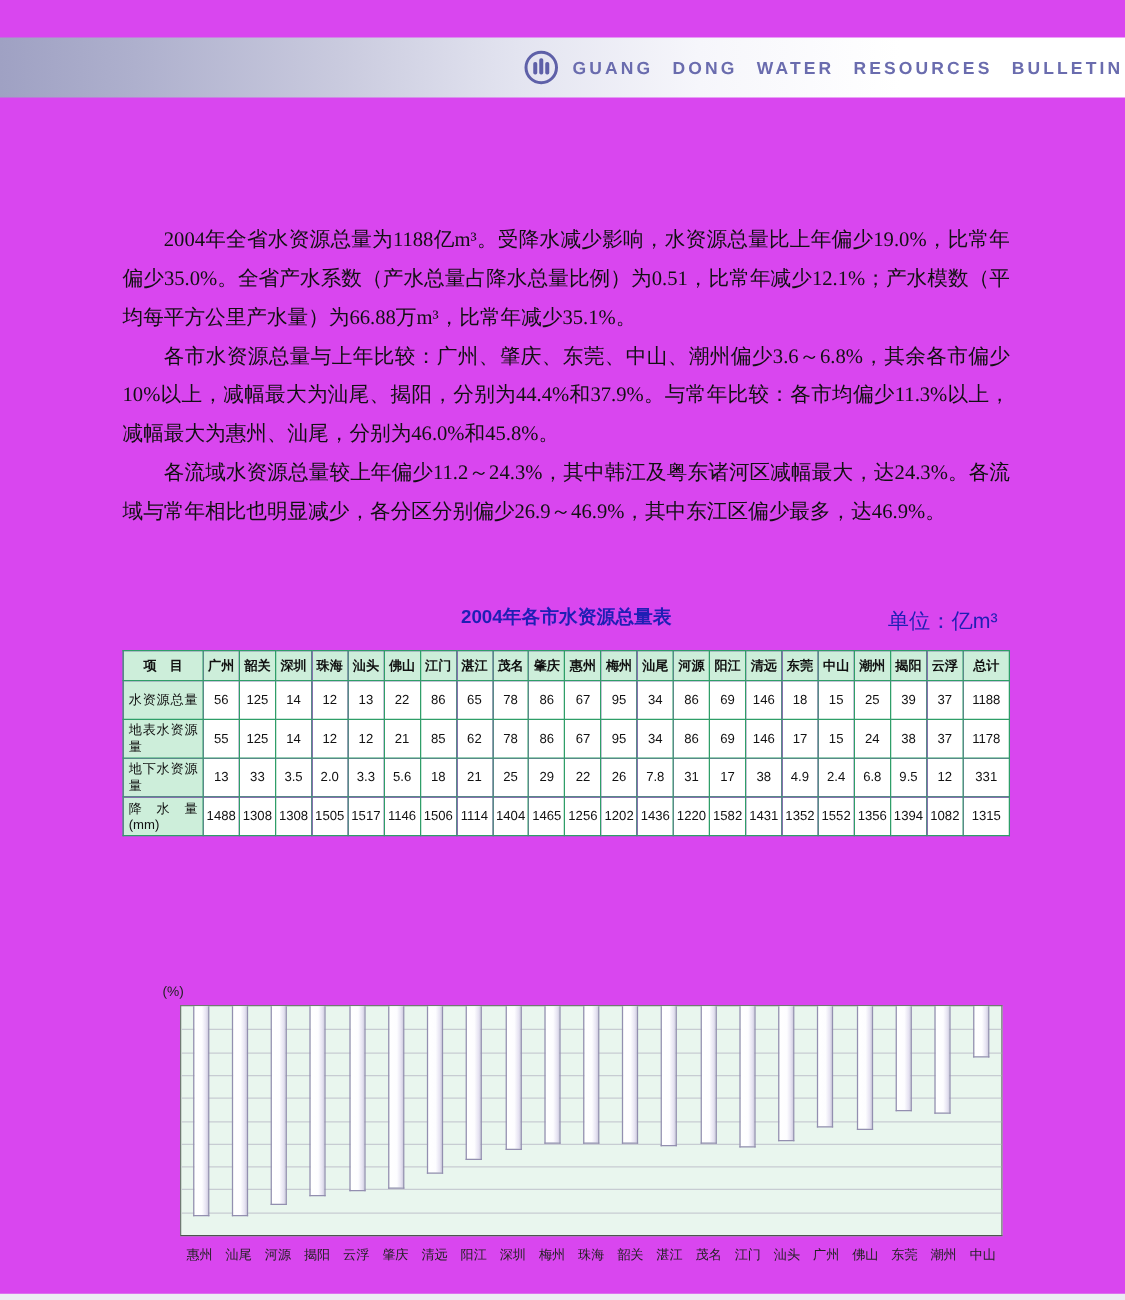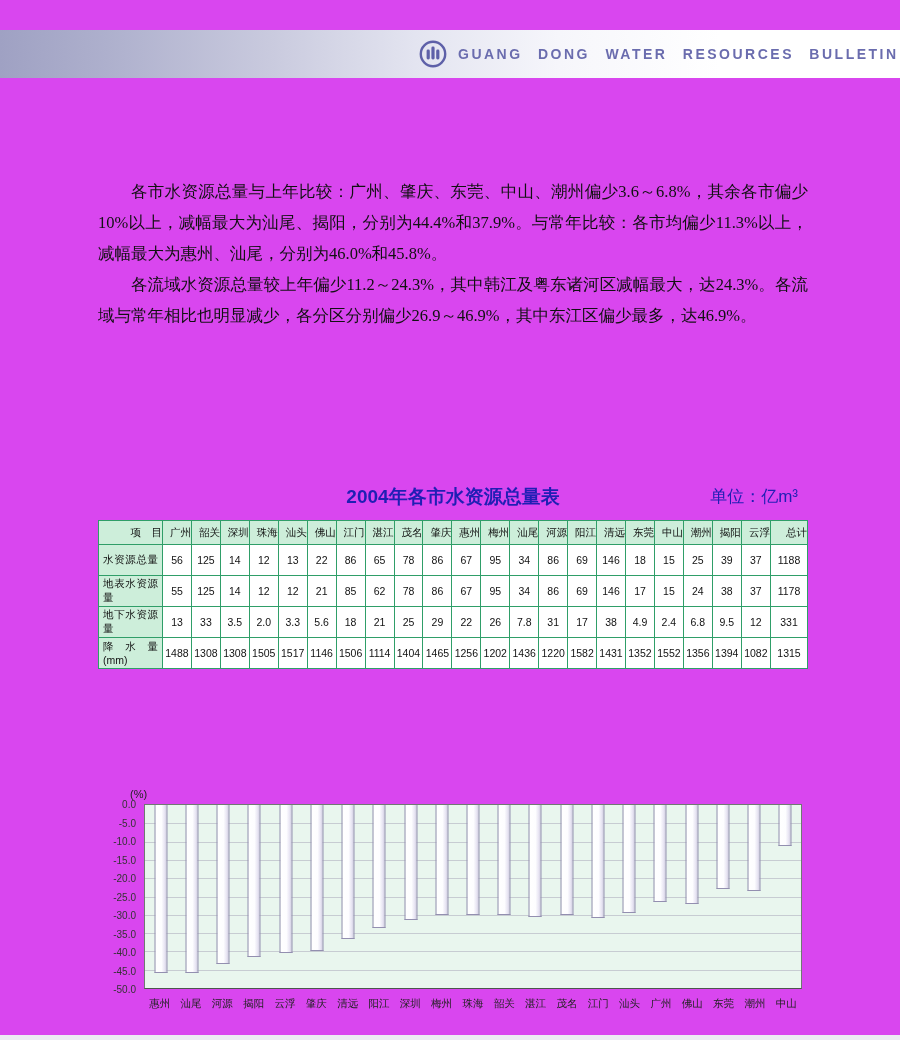--- a/index.html
+++ b/index.html
@@ -17,26 +17,26 @@
     font-family:"Liberation Sans", sans-serif; }
 
   
   .paragraphs { position:absolute; top:176px; left:98px; width:710px;
     font-family:"Liberation Serif", serif; font-size:16.5px; line-height:31px;
     color:#111; text-align:justify; }
   .paragraphs p { text-indent:2em; }
 
   
   .table-caption { position:absolute; top:484px; left:98px; width:710px; text-align:center; }
-  .table-title { color:#1f1fb4; font-size:19px; font-weight:bold; }
+  .table-title { color:#1f1fb4; font-size:15px; font-weight:bold; }
   .table-unit { position:absolute; right:10px; top:1px; color:#1f1fb4; font-size:17px; }
   table.water { position:absolute; top:520px; left:98px; width:710px; border-collapse:collapse;
     table-layout:fixed; font-size:10.5px; color:#111; }
   table.water th, table.water td { border:1px solid #2f9e68; text-align:center; padding:0; overflow:hidden; }
-  table.water thead th { background:#cdeeda; height:24px; font-weight:normal;text-align:right; }
+  table.water thead th { background:#cdeeda; height:24px; font-weight:bold; }
   table.water thead th.corner { width:64px; }
   table.water thead th:last-child { width:37px; }
   table.water tbody th.rowlabel { background:#cdeeda; font-weight:normal; height:31px;
     text-align:justify; text-align-last:justify; padding:0 4px; }
   table.water tbody td { height:31px; background:#ffffff; }
 
   
   .chart-title { position:absolute; top:762px; left:98px; width:710px; text-align:center;
     color:#1f1fb4; font-size:14.5px; font-weight:bold; }
   .chart { position:absolute; top:788px; left:98px; width:710px; height:248px; }
@@ -67,20 +67,21 @@
           <rect x="8.6" y="10.5" width="3.2" height="10" rx="1.4" fill="#5e60a8"></rect>
           <rect x="13.4" y="7.5" width="3.2" height="13" rx="1.4" fill="#5e60a8"></rect>
           <rect x="18.2" y="10.5" width="3.2" height="10" rx="1.4" fill="#5e60a8"></rect>
         </svg>
       </span>
       <span class="banner-title">GUANG DONG WATER RESOURCES BULLETIN</span>
     </div>
   </header>
 
   <section class="paragraphs">
+    <p>2004年全省水资源总量为1188亿m³。受降水减少影响，水资源总量比上年偏少19.0%，比常年偏少35.0%。全省产水系数（产水总量占降水总量比例）为0.51，比常年减少12.1%；产水模数（平均每平方公里产水量）为66.88万m³，比常年减少35.1%。</p>
     <p>各市水资源总量与上年比较：广州、肇庆、东莞、中山、潮州偏少3.6～6.8%，其余各市偏少10%以上，减幅最大为汕尾、揭阳，分别为44.4%和37.9%。与常年比较：各市均偏少11.3%以上，减幅最大为惠州、汕尾，分别为46.0%和45.8%。</p>
     <p>各流域水资源总量较上年偏少11.2～24.3%，其中韩江及粤东诸河区减幅最大，达24.3%。各流域与常年相比也明显减少，各分区分别偏少26.9～46.9%，其中东江区偏少最多，达46.9%。</p>
   </section>
 
   <div class="table-caption">
     <span class="table-title">2004年各市水资源总量表</span>
     <span class="table-unit">单位：亿m³</span>
   </div>
 
   <table class="water">
@@ -211,33 +212,20 @@
           <td>1394</td>
           <td>1082</td>
           <td>1315</td>
         </tr>
       </tbody>
   </table>
 
 
   <div class="chart">
     <div class="pct">(%)</div>
-    <div class="yaxis">
-        <div class="ytick" style="top: 0%;">0.0</div>
-        <div class="ytick" style="top: 10%;">-5.0</div>
-        <div class="ytick" style="top: 20%;">-10.0</div>
-        <div class="ytick" style="top: 30%;">-15.0</div>
-        <div class="ytick" style="top: 40%;">-20.0</div>
-        <div class="ytick" style="top: 50%;">-25.0</div>
-        <div class="ytick" style="top: 60%;">-30.0</div>
-        <div class="ytick" style="top: 70%;">-35.0</div>
-        <div class="ytick" style="top: 80%;">-40.0</div>
-        <div class="ytick" style="top: 90%;">-45.0</div>
-        <div class="ytick" style="top: 100%;">-50.0</div>
-      </div>
     <div class="plot">
         <div class="gridline" style="top: 10%;"></div>
         <div class="gridline" style="top: 20%;"></div>
         <div class="gridline" style="top: 30%;"></div>
         <div class="gridline" style="top: 40%;"></div>
         <div class="gridline" style="top: 50%;"></div>
         <div class="gridline" style="top: 60%;"></div>
         <div class="gridline" style="top: 70%;"></div>
         <div class="gridline" style="top: 80%;"></div>
         <div class="gridline" style="top: 90%;"></div>

